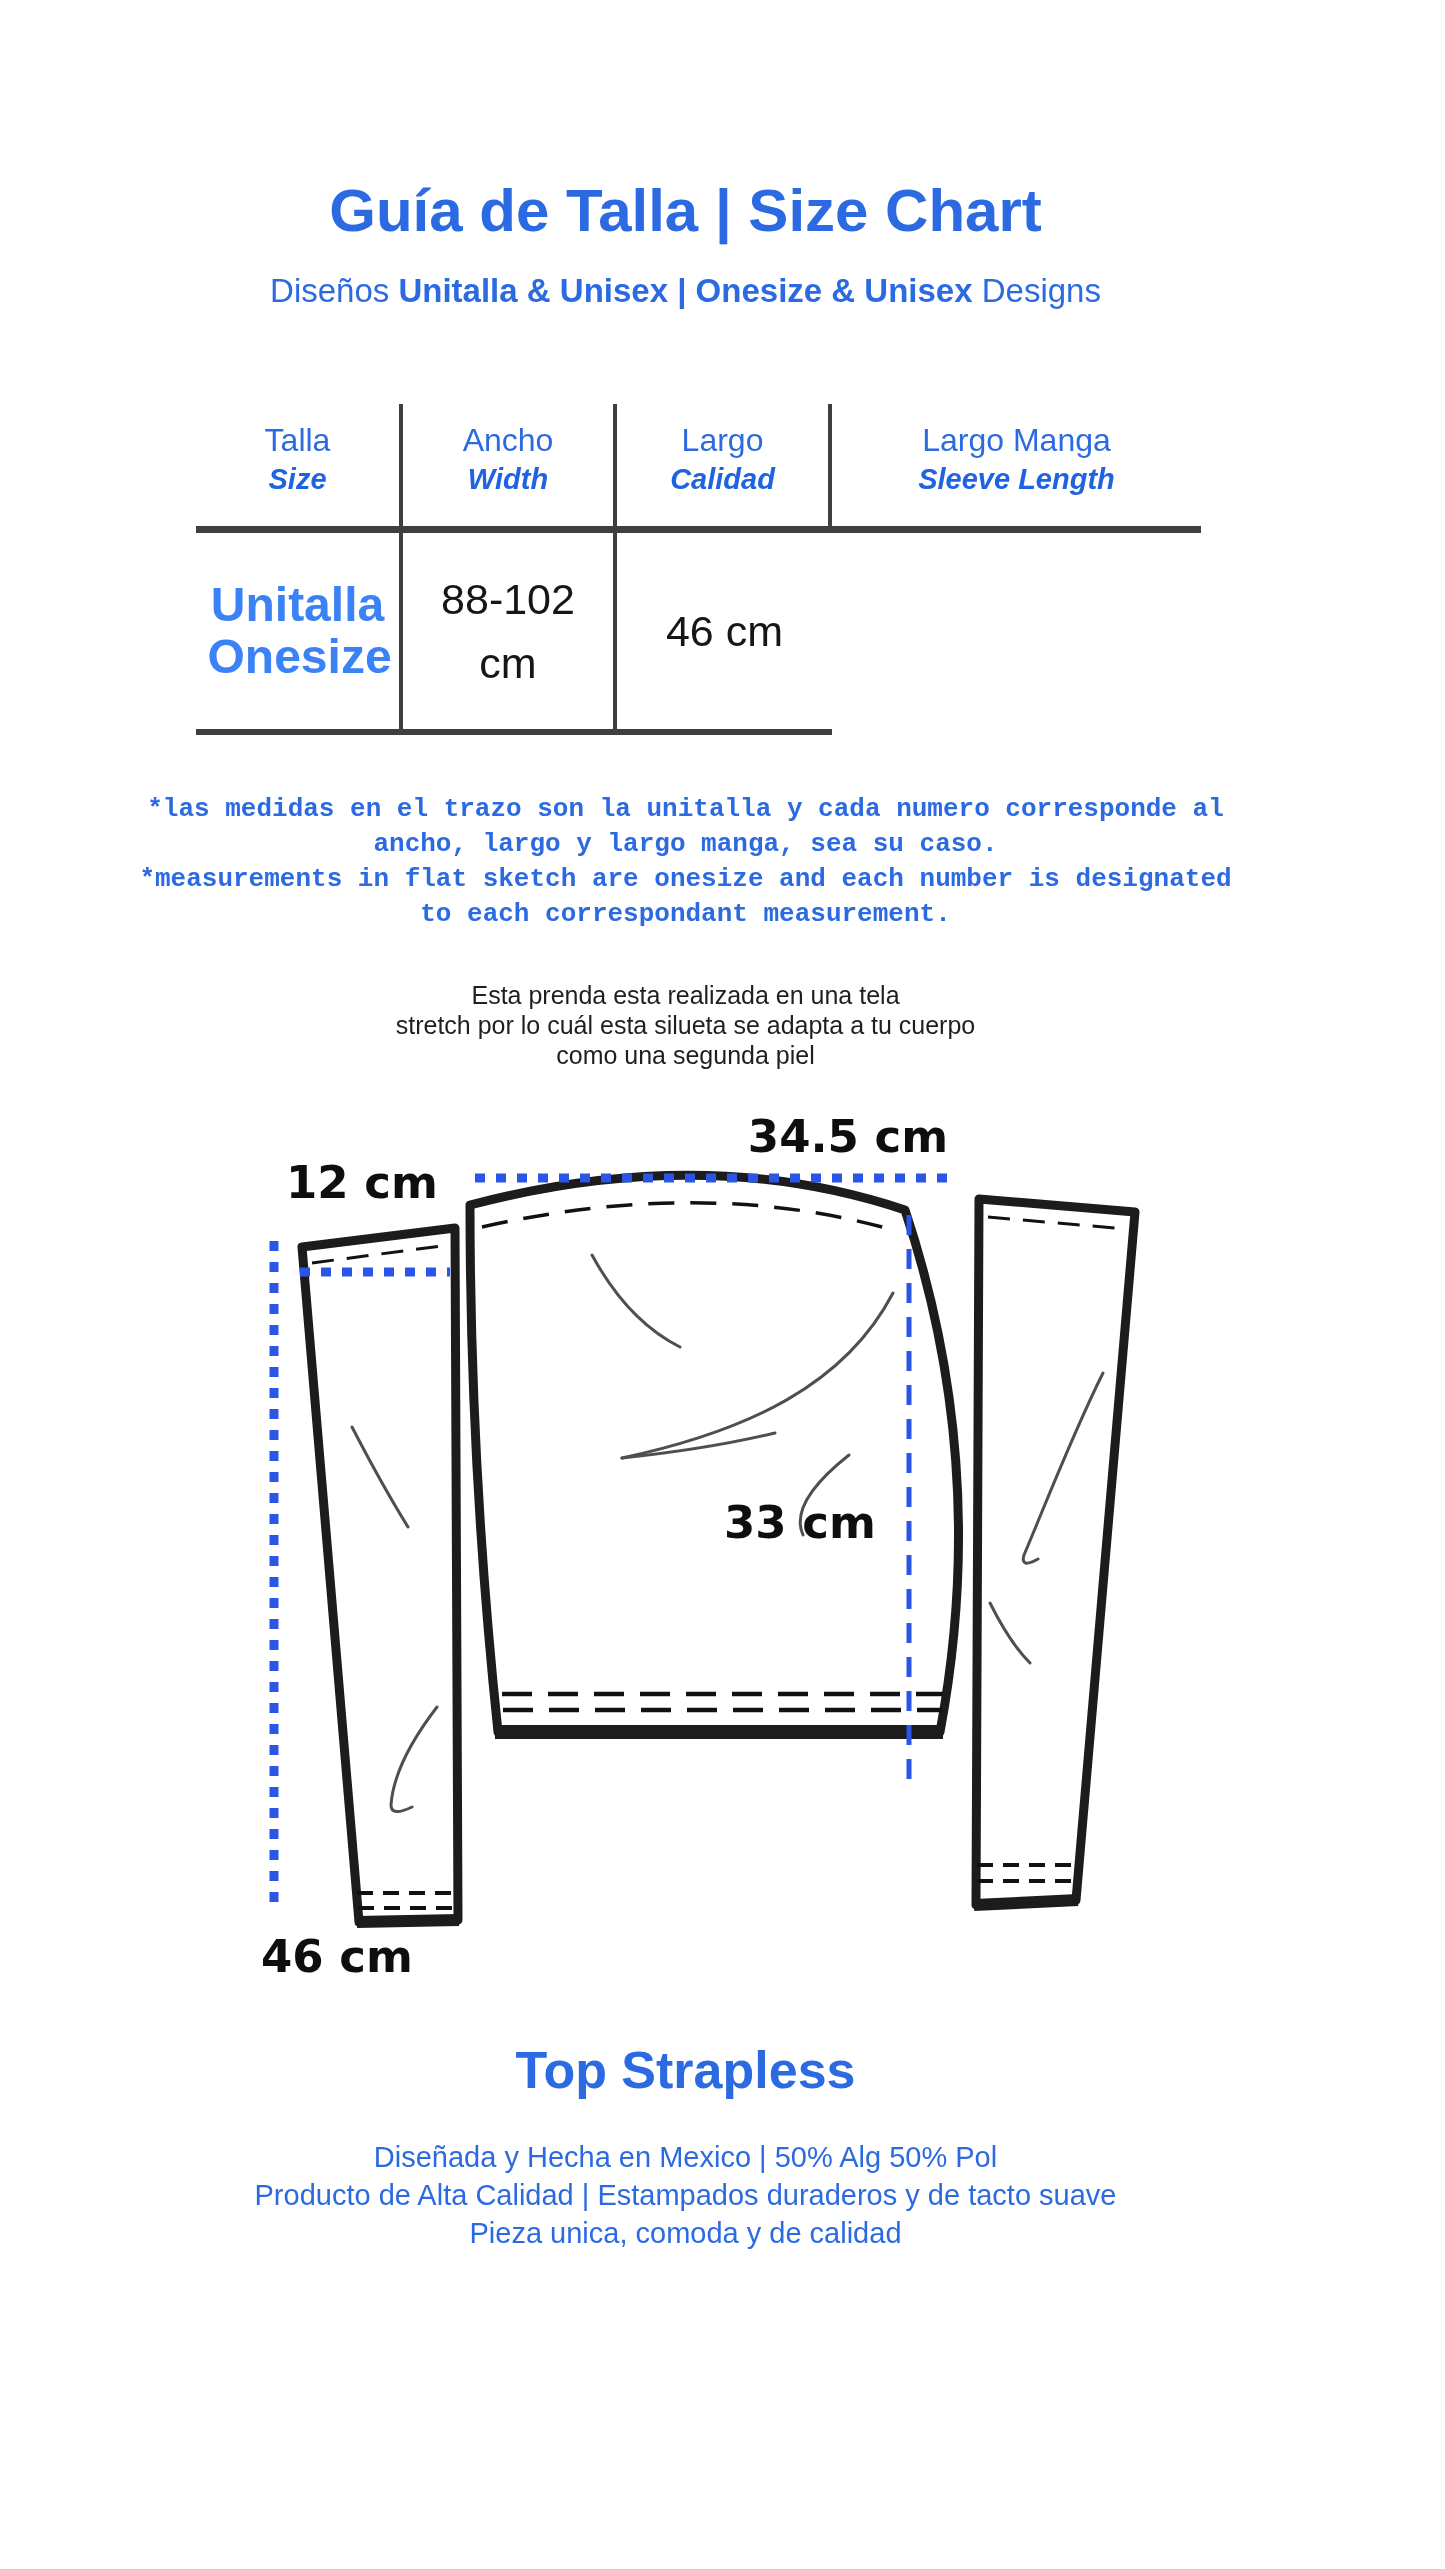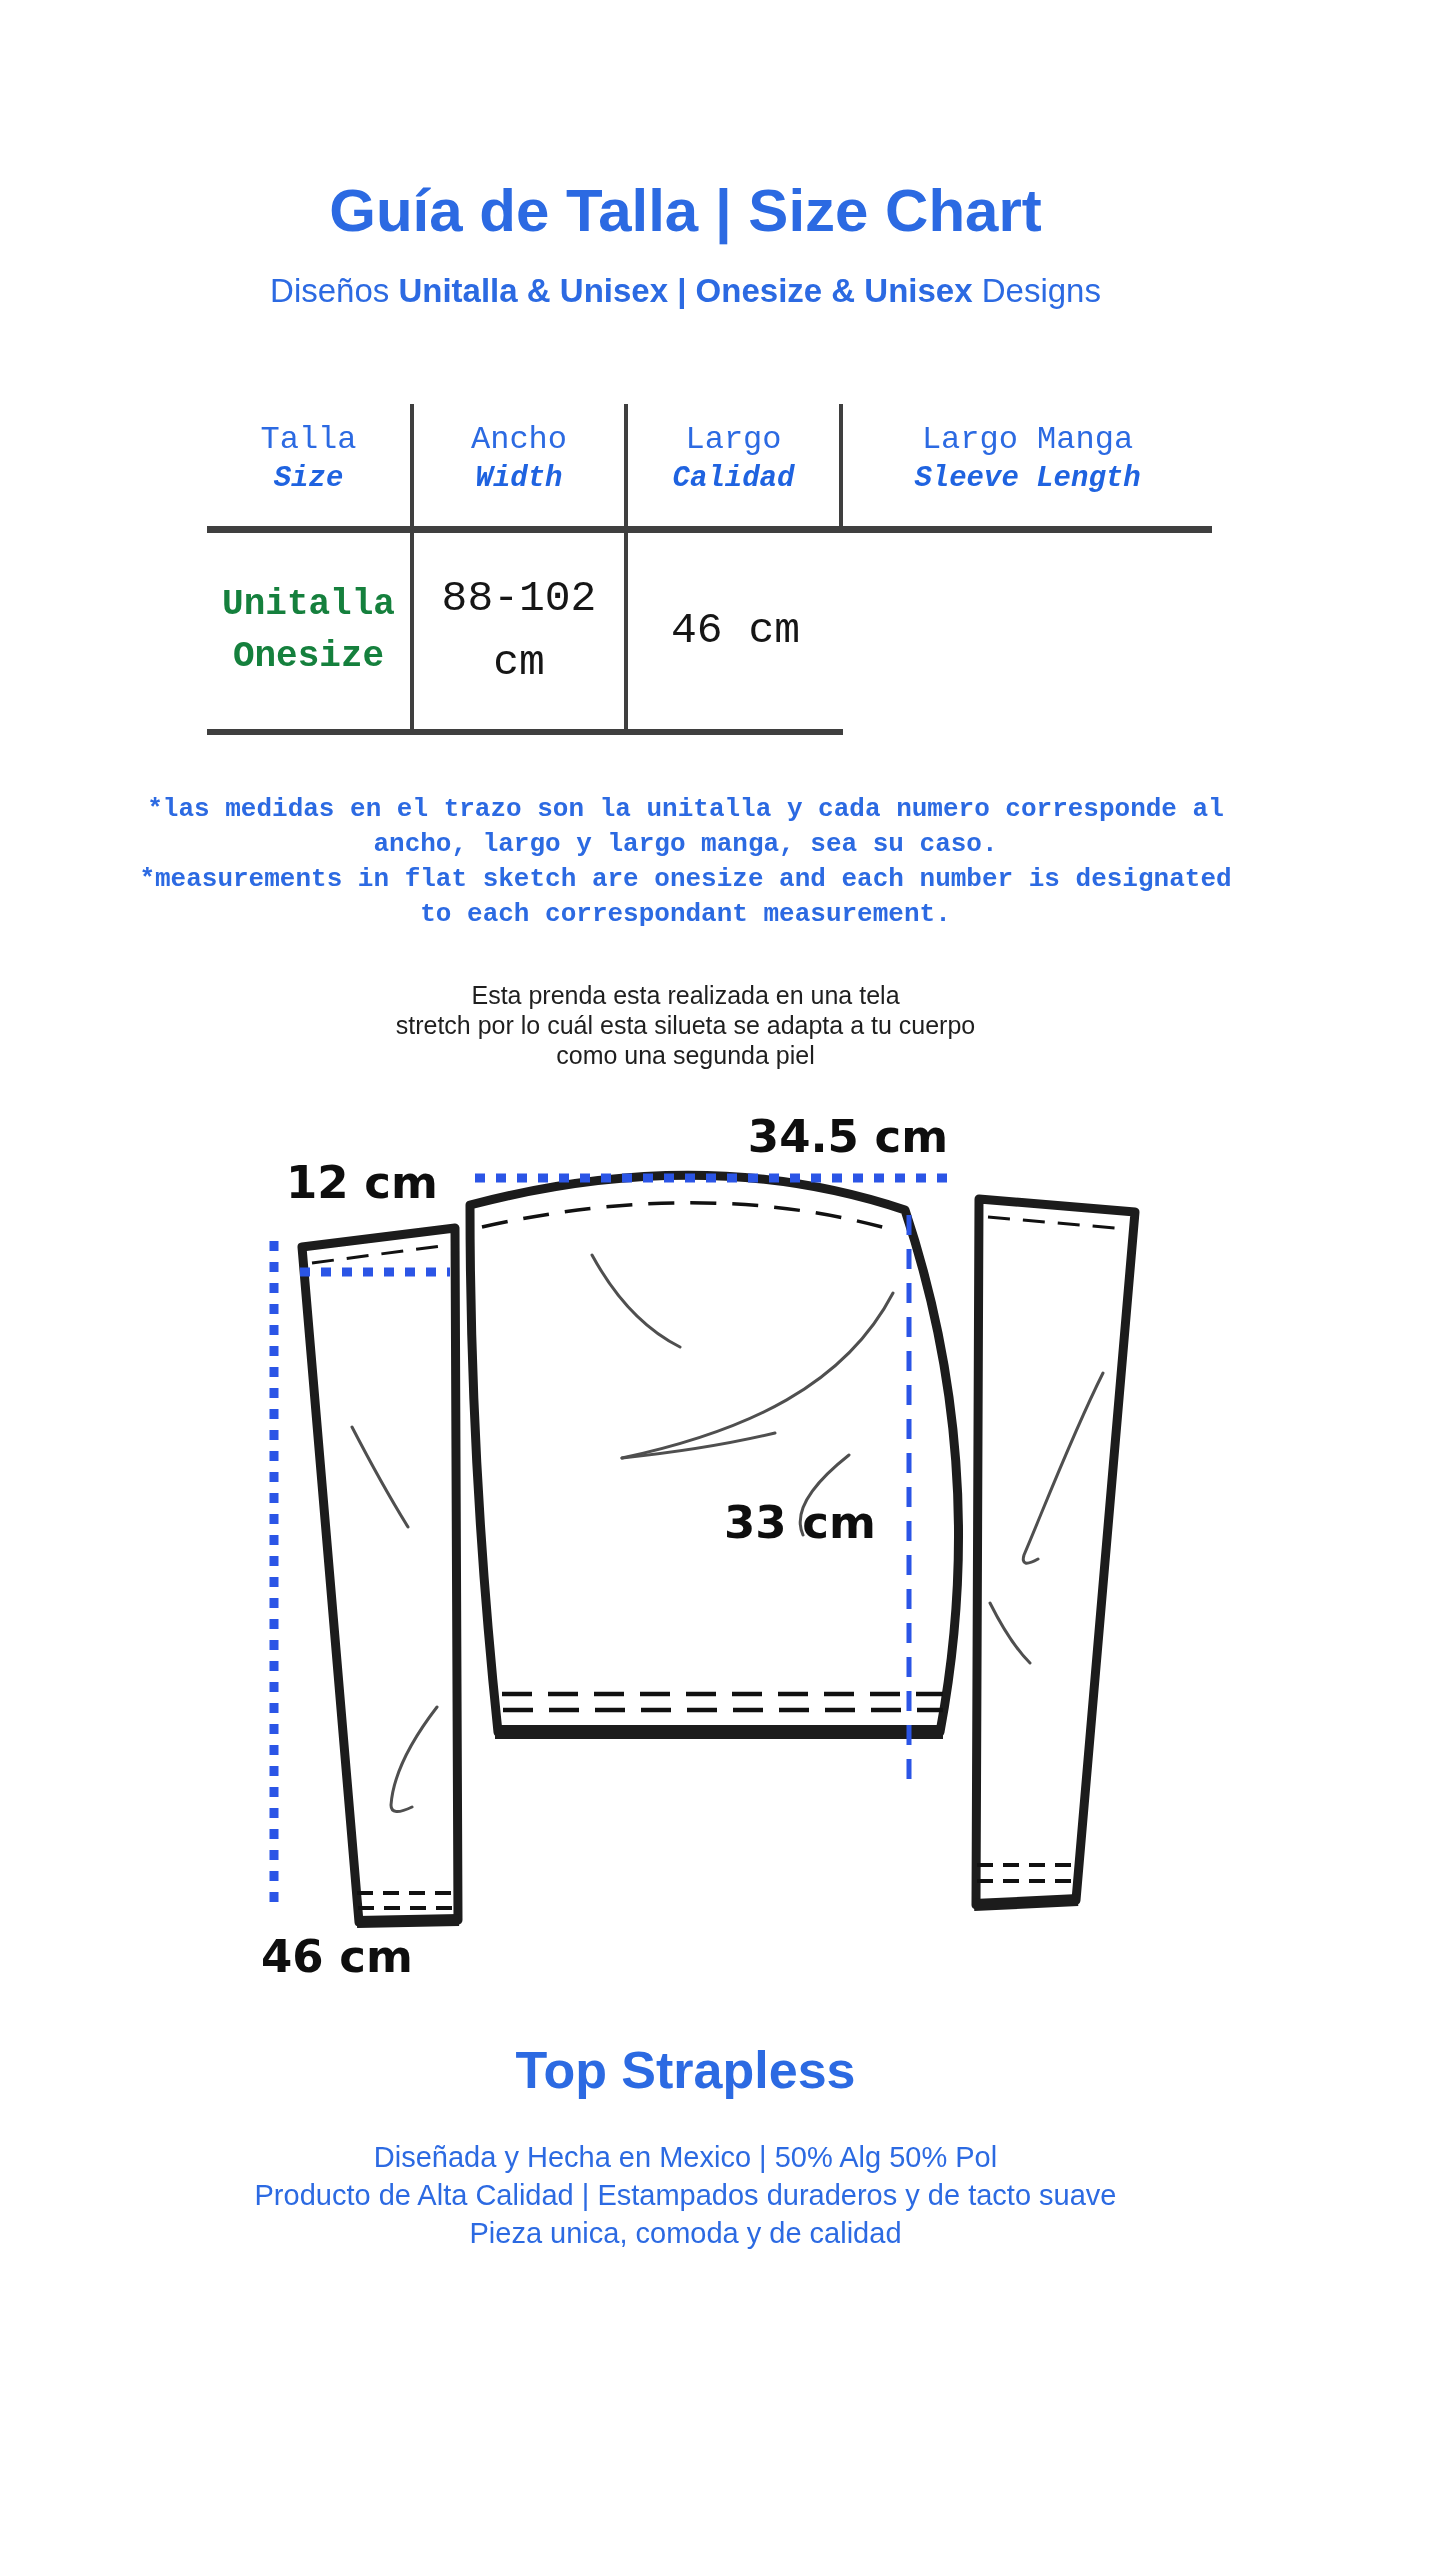--- a/index.html
+++ b/index.html
@@ -7,31 +7,31 @@
     width:1445px;height:2569px;position:relative;background:#ffffff;
     font-family:"Liberation Sans", sans-serif;overflow:hidden;
   }
   .abs{position:absolute;left:0;width:1371px;text-align:center;}
   .blue{color:#2c6ae2;}
   .title{top:176px;font-size:60px;font-weight:bold;letter-spacing:0px;}
   .subtitle{top:272px;font-size:33px;}
   .subtitle b{font-weight:bold;}
   
   .sizetable{
-    position:absolute;left:207px;top:404px;width:1005px;
+    position:absolute;left:196px;top:404px;width:1005px;
     display:grid;grid-template-columns:207px 214px 215px 369px;
-    grid-template-rows:129px 202px;box-sizing:border-box;font-family:Liberation Mono, monospace;
+    grid-template-rows:129px 202px;box-sizing:border-box;
   }
   .cell{box-sizing:border-box;display:flex;flex-direction:column;align-items:center;justify-content:flex-start;padding-top:16px;}
   .cell.vline{border-right:4px solid #3f3f3f;}
   .hcell{border-bottom:7px solid #3f3f3f;}
   .dcell{border-bottom:6px solid #3f3f3f;justify-content:center;padding-top:0;}
   .hd-es{font-size:32px;color:#2c6ae2;line-height:40px;}
   .hd-en{font-size:29px;color:#1f63e0;font-weight:bold;font-style:italic;line-height:38px;}
-  .sizecell{font-size:36px;font-weight:bold;color:#15803d;line-height:52px;max-width:180px;}
+  .sizecell{font-size:48px;font-weight:bold;color:#3b82f6;line-height:52px;max-width:180px;}
   .valcell{font-size:43px;color:#161616;line-height:64px;max-width:168px;}
   .valcell.nowrap{max-width:none;white-space:nowrap;}
   .tcenter{text-align:center;}
   
   .notes{top:792px;font-size:26px;font-weight:bold;line-height:35px;white-space:pre-line;font-family:Liberation Mono, monospace;}
   .fabric{top:980px;font-size:25px;color:#1f1f1f;line-height:30px;white-space:pre-line;}
   
   .sketch{position:absolute;left:0;top:1093px;}
   .dimlabel{font-family:"DejaVu Sans", sans-serif;font-weight:bold;font-size:45px;fill:#0e0e0e;}
   

